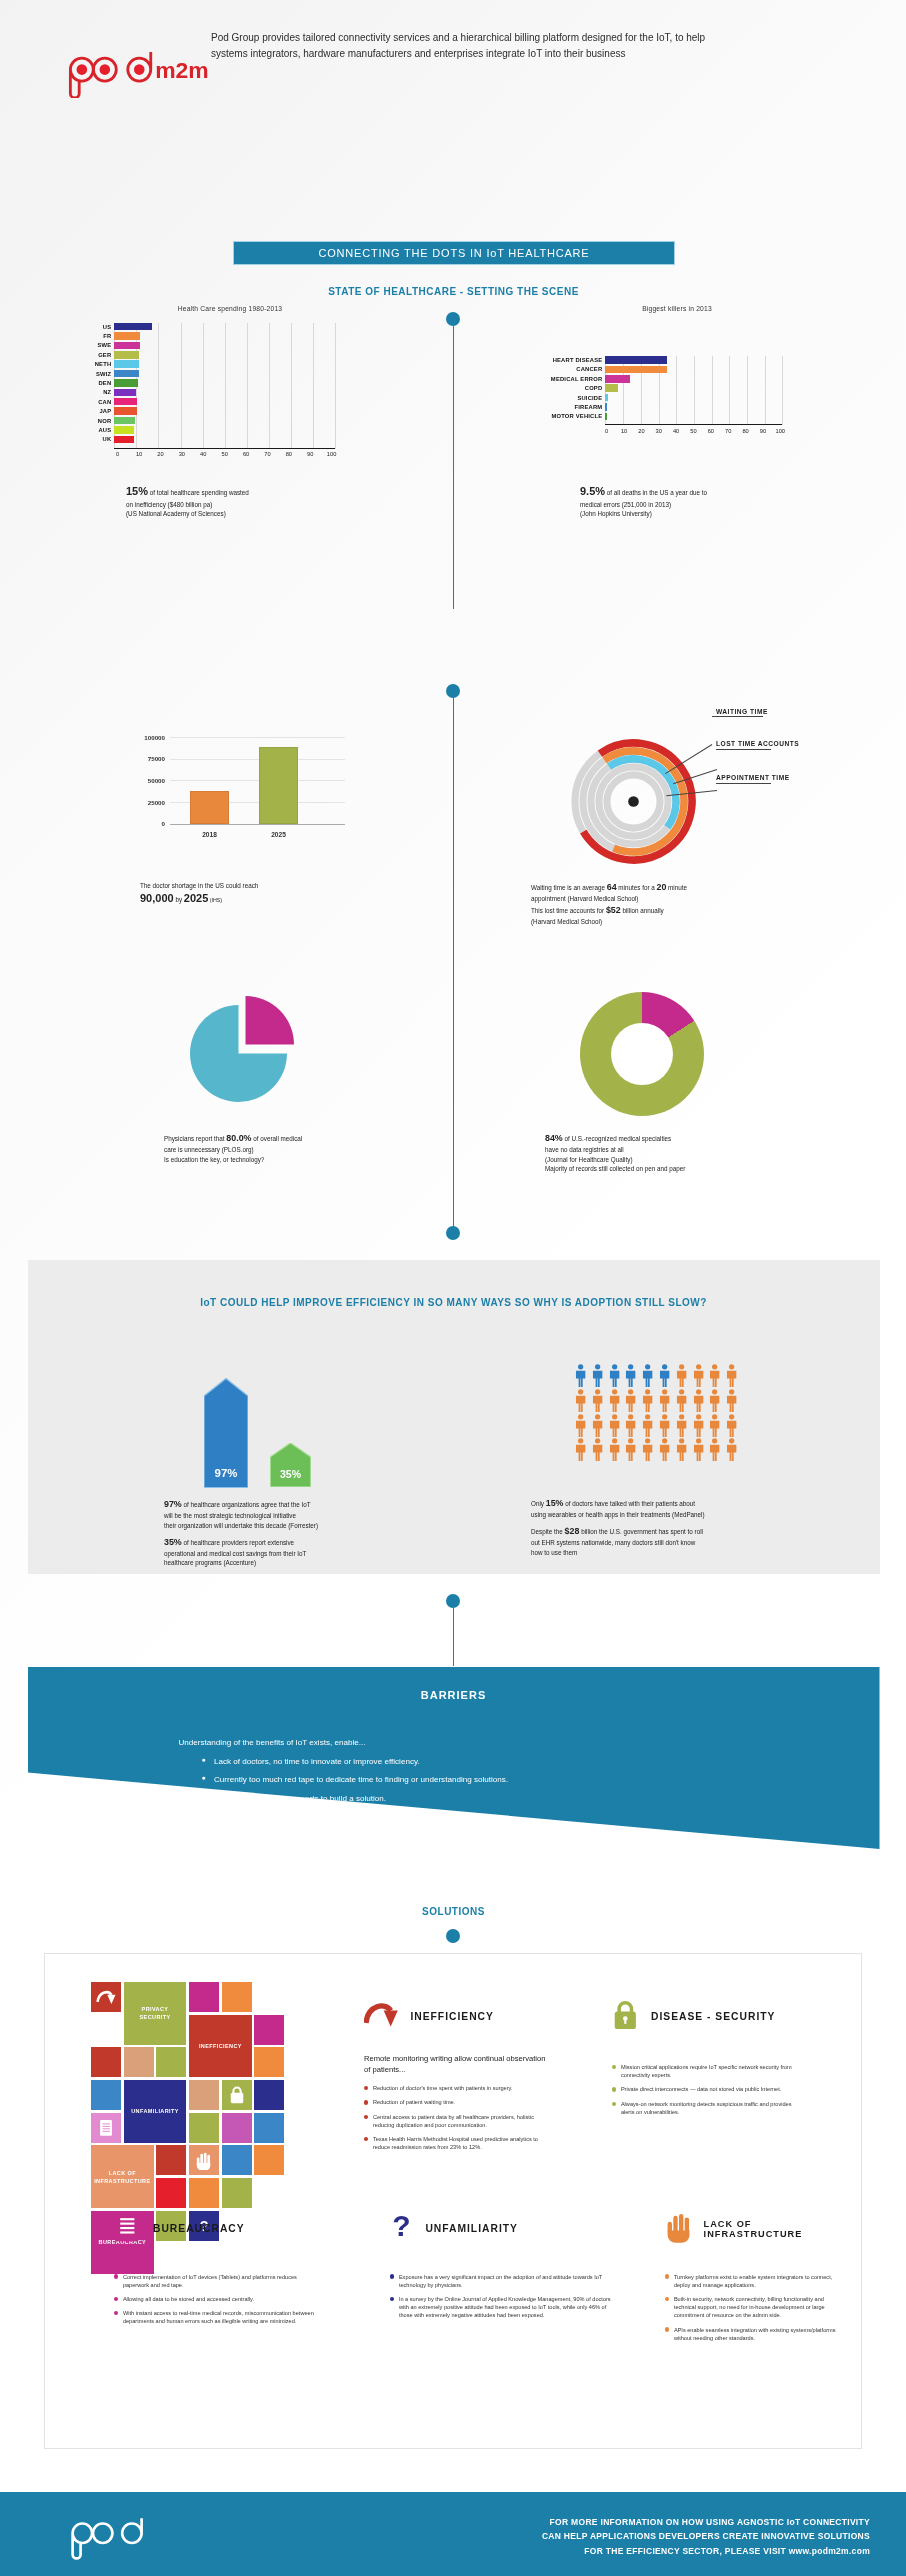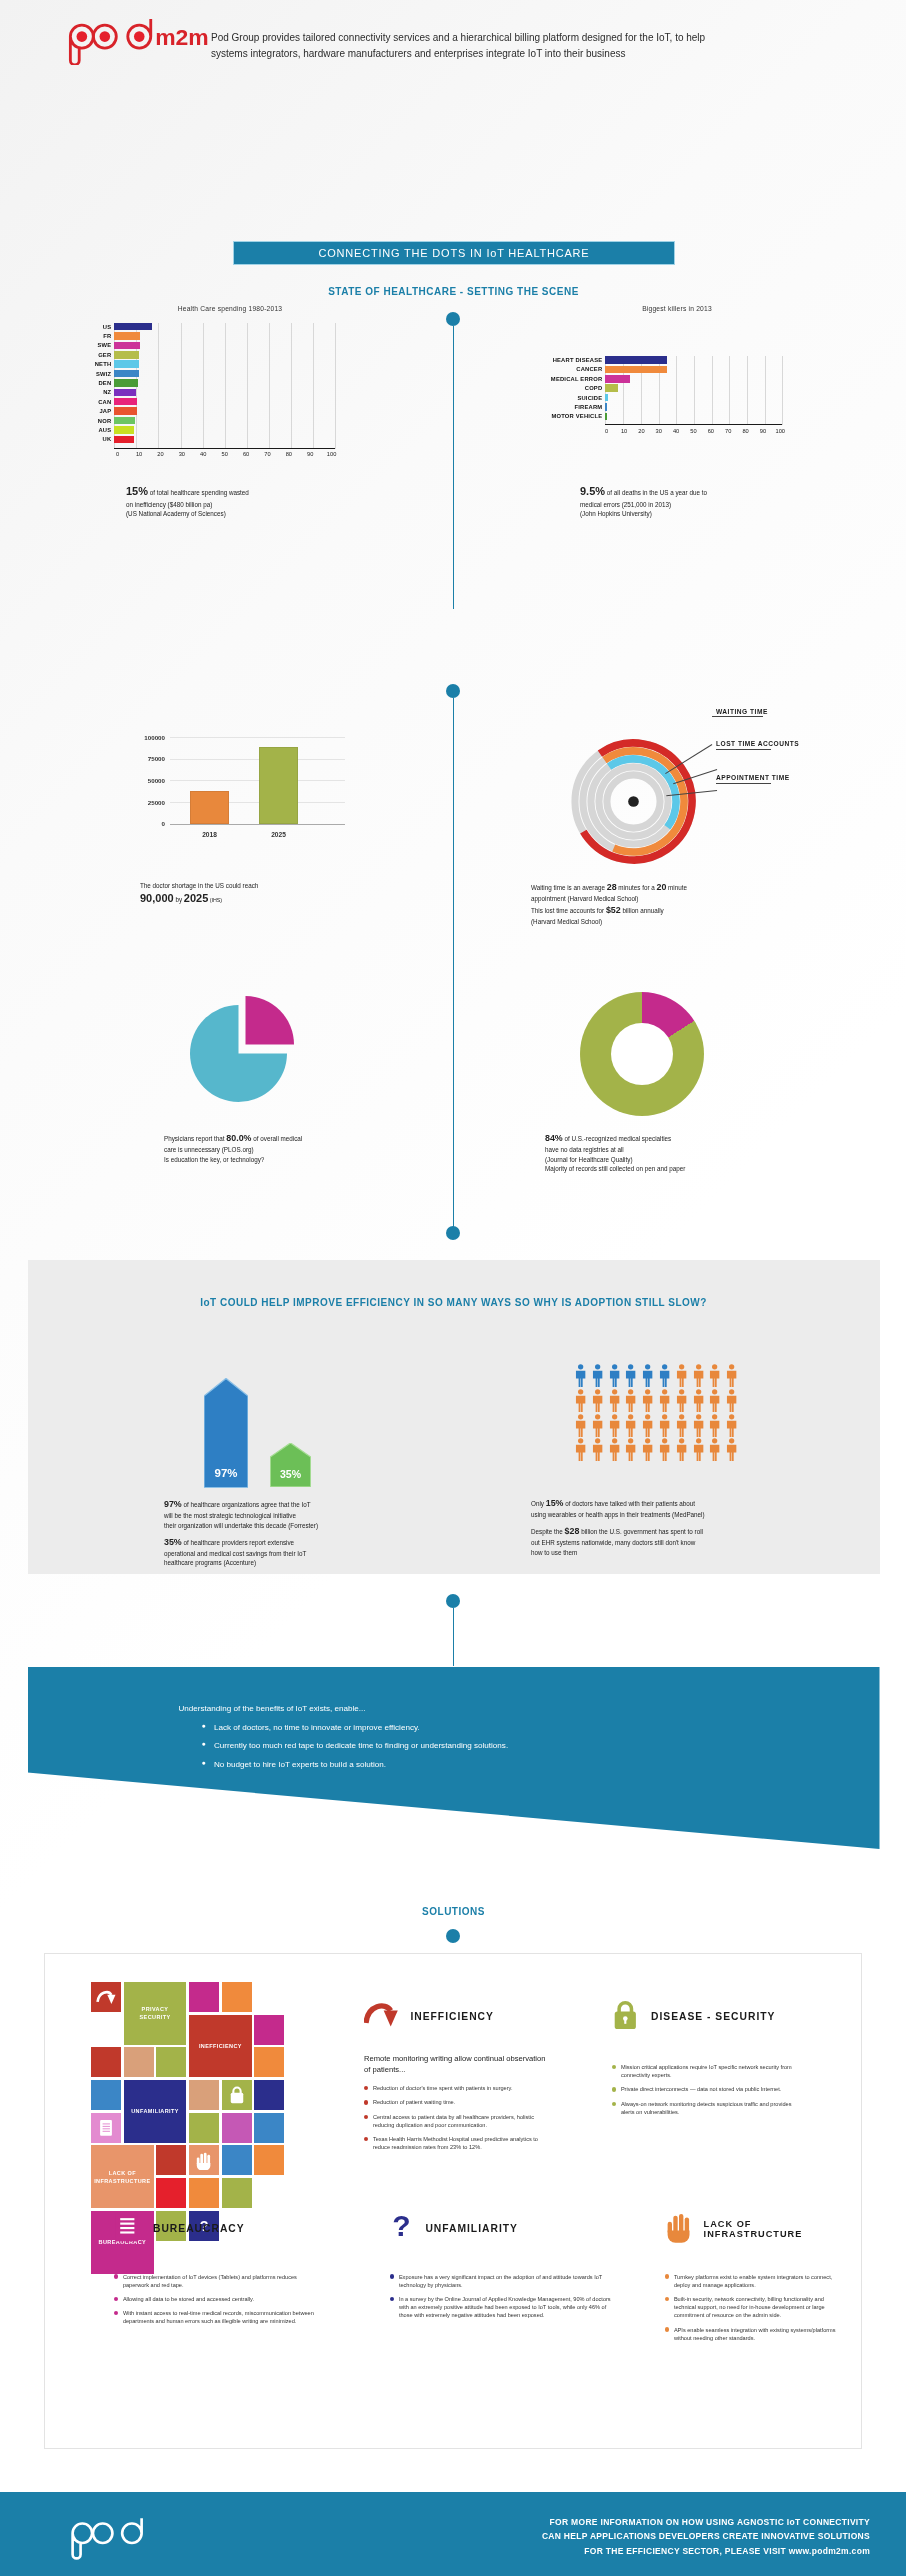--- a/index.html
+++ b/index.html
@@ -7,21 +7,21 @@
     width:907px; height:2576px; position:relative;
     font-family:"Liberation Sans", sans-serif;
     background:#fdfdfd;
     overflow:hidden;
   }
   .page { position:relative; width:907px; height:2576px;
           background:linear-gradient(135deg,#f2f2f2 0%, #fafafa 25%, #ffffff 55%, #ffffff 100%); }
 
   
   .header { position:absolute; top:0; left:0; width:907px; height:93px; }
-  .logo { position:absolute; left:58px; top:10px; width:159px; height:53px; }
+  .logo { position:absolute; left:58px; top:43px; width:159px; height:53px; }
   .logo svg { display:block; }
   .intro { position:absolute; left:211px; top:30px; width:496px;
            font-size:10px; line-height:1.62; color:#2c2c2c; }
 
   
   .banner { position:absolute; background:#1b7fa8; color:#fff;
             font-size:11px; letter-spacing:0.8px; font-weight:400;
             display:flex; align-items:center; justify-content:center;
             border:0.9px solid #9fd2e6; }
   .sect-title { position:absolute; color:#1b7fa8; font-weight:bold;
@@ -320,21 +320,21 @@
 
   <div class="callout-txt" style="left:716px; top:740px;">LOST TIME ACCOUNTS</div>
   <div class="callout-line" style="left:671px; top:769px; width:46px; transform:rotate(-18deg); transform-origin:right center;"></div>
   <div class="callout-line" style="left:716px; top:749px; width:55px;"></div>
 
   <div class="callout-txt" style="left:716px; top:774px;">APPOINTMENT TIME</div>
   <div class="callout-line" style="left:666px; top:790px; width:51px; transform:rotate(-6deg); transform-origin:right center;"></div>
   <div class="callout-line" style="left:716px; top:783px; width:55px;"></div>
 
   <div class="caption" style="position:absolute; left:531px; top:881px; width:266px;">
-    <span>Waiting time is an average </span><span class="mid">28</span><span> minutes for a </span><span class="mid">20</span><span> minute</span><br>
+    <span>Waiting time is an average </span><span class="mid">64</span><span> minutes for a </span><span class="mid">20</span><span> minute</span><br>
     <span>appointment (Harvard Medical School)</span><br>
     <span>This lost time accounts for </span><span class="mid">$52</span><span> billion annually</span><br>
     <span>(Harvard Medical School)</span>
   </div>
 
   <div style="position:absolute; left:190px; top:996px; width:108px; height:108px;" id="pie1">
       <div class="pie" style="position: absolute; left: 0px; top: 8.9px; width: 97px; height: 97px; background: rgb(86, 183, 204); clip-path: polygon(50% 50%, 50% 0px, 0px 0px, 0px 100%, 100% 100%, 100% 50%);"></div>
       <div class="pie" style="position: absolute; left: 7px; top: 0px; width: 97px; height: 97px; background: rgb(196, 42, 140); clip-path: polygon(50% 50%, 50% 0px, 100% 0px, 100% 50%);"></div>
     </div>
   <div class="caption" style="position:absolute; left:164px; top:1132px; width:248px;">
@@ -547,20 +547,21 @@
     <div style="height:5.3px;"></div>
     <span>Despite the </span><span class="mid">$28</span><span> billion the U.S. government has spent to roll</span><br>
     <span>out EHR systems nationwide, many doctors still don't know</span><br>
     <span>how to use them</span>
   </div>
 
   <div class="dot" style="top:1594px;"></div>
   <div class="vline" style="top:1608px; height:58px;"></div>
 
   <div class="barriers" style="top:1667px; height:182px; clip-path:polygon(0 0,100% 0,100% 100%,0 58%);">
+    <h3 style="margin-top:22px;">BARRIERS</h3>
     <p style="margin:37px 0 0 151px;">Understanding of the benefits of IoT exists, enable...</p>
     <ul id="barrier-list" style="margin:3.5px 0 0 174px;">
         <li>Lack of doctors, no time to innovate or improve efficiency.</li>
         <li>Currently too much red tape to dedicate time to finding or understanding solutions.</li>
         <li>No budget to hire IoT experts to build a solution.</li>
       </ul>
   </div>
 
   <div class="sect-title" style="top:1906px;">SOLUTIONS</div>
   <div class="dot" style="top:1929px;"></div>

